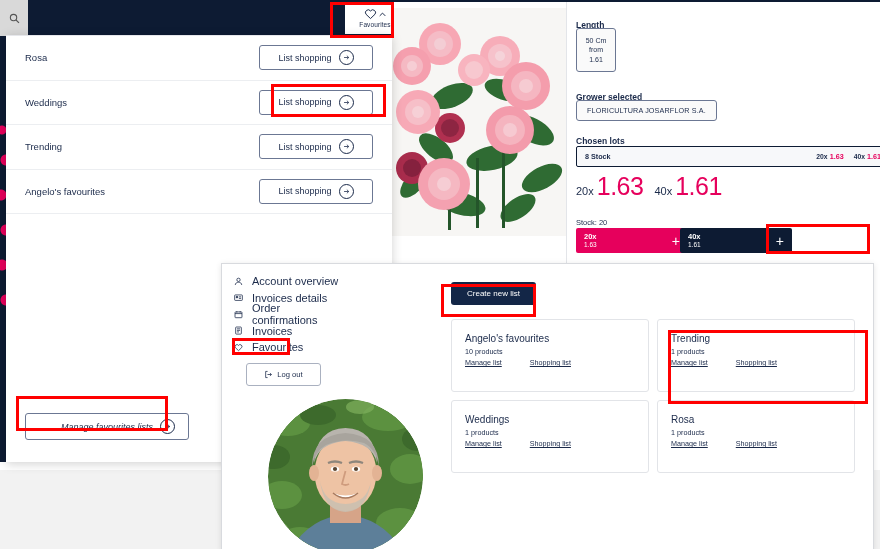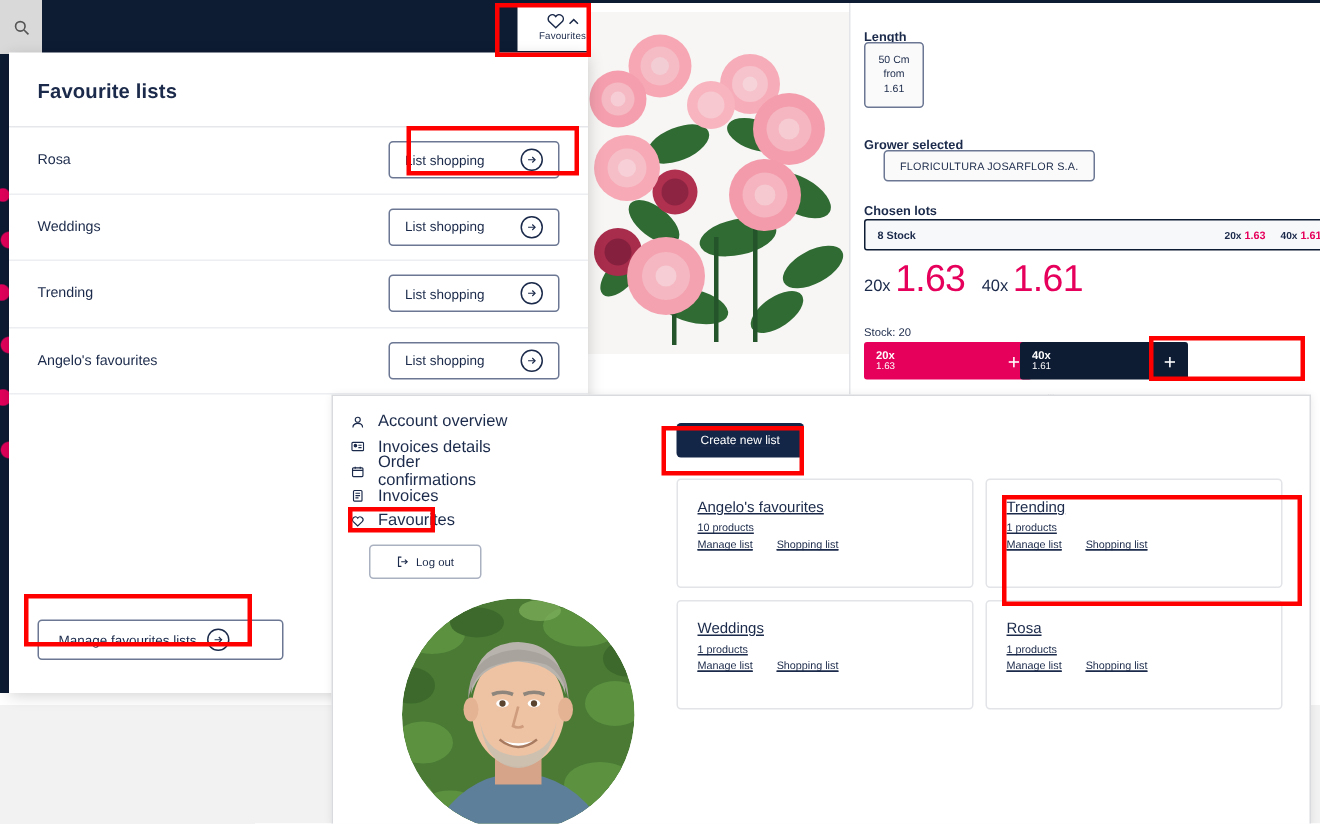--- a/index.html
+++ b/index.html
@@ -56,27 +56,27 @@
     height:43.5px;display:flex;align-items:center;justify-content:space-between;
     padding:0 19px;border-bottom:1px solid #eceef1;
   }
   .fav-row .name{font-size:9.5px;color:#1b2a4a;}
   .btn-outline{
     border:1px solid #6b7793;border-radius:3px;background:#fff;
     display:inline-flex;align-items:center;gap:7px;
     font-size:9px;color:#1b2a4a;cursor:pointer;
     font-family:"Liberation Sans",sans-serif;
   }
-  .fav-row .btn-outline{height:23px;padding:0 10px;min-width:92px;justify-content:space-between;}
+  .fav-row .btn-outline{height:23px;padding:0 10px;min-width:92px;justify-content:center;}
   .arrow-circle{width:13px;height:13px;border:1px solid #1b2a4a;border-radius:50%;
     display:inline-flex;align-items:center;justify-content:center;flex:none;}
   .arrow-circle svg{display:block;}
 
   #manage-fav-wrap{position:absolute;left:19px;bottom:22px;}
-  #manage-fav-btn{height:25px;padding:0 13px;min-width:136px;justify-content:flex-start;}
+  #manage-fav-btn{height:25px;padding:0 13px;min-width:136px;justify-content:flex-end;font-style:italic;}
 
   
   #product-image{
     left:392px;top:2px;width:174px;height:260px;background:#ffffff;
     overflow:hidden;
   }
   #roses{position:absolute;left:0;top:6px;width:174px;height:228px;}
 
   
   #product-info{left:566px;top:2px;width:314px;height:264px;background:#fff;
@@ -134,35 +134,35 @@
   #acct-nav-fav{position:relative;}
   #logout-btn{
     margin-top:7px;margin-left:12px;width:73px;height:21px;
     border:1px solid #aab1c0;border-radius:3px;background:#fff;
     display:flex;align-items:center;justify-content:center;gap:4px;
     font-size:7.6px;color:#1b2a4a;cursor:pointer;
   }
   #portrait{position:absolute;left:46px;top:135px;width:155px;height:155px;
     border-radius:50%;overflow:hidden;}
 
-  #acct-main{position:absolute;left:229px;top:18px;width:352px;text-decoration:underline;}
+  #acct-main{position:absolute;left:229px;top:18px;width:352px;}
   #acct-actions{display:flex;gap:9px;}
   #create-list-btn{height:23px;padding:0 16px;background:#132647;color:#fff;
     border:none;border-radius:3px;font-size:8px;cursor:pointer;
     font-family:"Liberation Sans",sans-serif;}
   #continue-btn{height:23px;padding:0 16px;background:#fff;color:#1b2a4a;
     border:1px solid #b9bec9;border-radius:3px;font-size:8px;cursor:pointer;
     font-family:"Liberation Sans",sans-serif;}
 
   #cards-grid{display:grid;grid-template-columns:198px 198px;gap:8px 8px;margin-top:14px;}
   .list-card{height:73px;border:1px solid #e2e4e8;border-radius:3px;background:#fff;
     padding:13px 13px 0 13px;box-sizing:border-box;position:relative;}
   .list-card .t{font-size:10px;color:#1b2a4a;line-height:1.2;}
   .list-card .c{font-size:7.2px;color:#1b2a4a;margin-top:2px;}
-  .list-card .links{margin-top:2px;display:flex;gap:16px;}
+  .list-card .links{margin-top:2px;display:flex;gap:28px;}
   .list-card .links a{font-size:7.2px;color:#1b2a4a;text-decoration:underline;cursor:pointer;}
 
   
   .redbox{border:3px solid #ff0000;box-sizing:border-box;pointer-events:none;z-index:50;}
 </style>
 </head>
 <body>
 
 <div class="abs" id="page-bg"></div>
 <div class="abs" id="content-bg"></div>
@@ -256,21 +256,21 @@
   <div class="abs" id="length-chip" style="left:9px;top:26px;">
     <span>50 Cm</span>
     <span>from</span>
     <span>1.61</span>
   </div>
 
   <div class="abs" style="left:9px;top:84px;">
     <span class="pi-label">Grower selected</span>
   </div>
 
-  <div class="abs" id="grower-chip" style="left:22px;top:98px;justify-content:center;">
+  <div class="abs" id="grower-chip" style="left:9px;top:98px;justify-content:center;">
     <span>FLORICULTURA JOSARFLOR S.A.</span>
   </div>
 
   <div class="abs" style="left:9px;top:128px;">
     <span class="pi-label">Chosen lots</span>
   </div>
 
   <div class="abs" id="chosen-lot-row" style="left:9px;top:144px;width:296px;">
     <span style="font-weight:700;">8 Stock</span>
     <span class="right">
@@ -318,21 +318,20 @@
 
   <div class="abs" id="add-fav-btn" style="left:215px;top:226px;">
     <svg width="10" height="9" viewBox="0 0 20 18" fill="none" stroke="#1b2a4a" stroke-width="1.7">
       <path d="M10 16 L3 9.3 A3.9 3.9 0 0 1 10 4.4 A3.9 3.9 0 0 1 17 9.3 Z"></path>
     </svg>
     <span>Add to favourites</span>
   </div>
 </div>
 
 <div class="abs" id="fav-panel">
-  <div id="fav-panel-title">Favourite lists</div>
   <div id="fav-panel-divider"></div>
 
   <div class="fav-row">
     <span class="name">Rosa</span>
     <span class="btn-outline">
       <span>List shopping</span>
       <span class="arrow-circle">
         <svg width="7" height="7" viewBox="0 0 10 10" fill="none" stroke="#1b2a4a" stroke-width="1.1">
           <line x1="1.5" y1="5" x2="8" y2="5"></line>
             <polyline points="5.5,2.4 8.2,5 5.5,7.6"></polyline>

